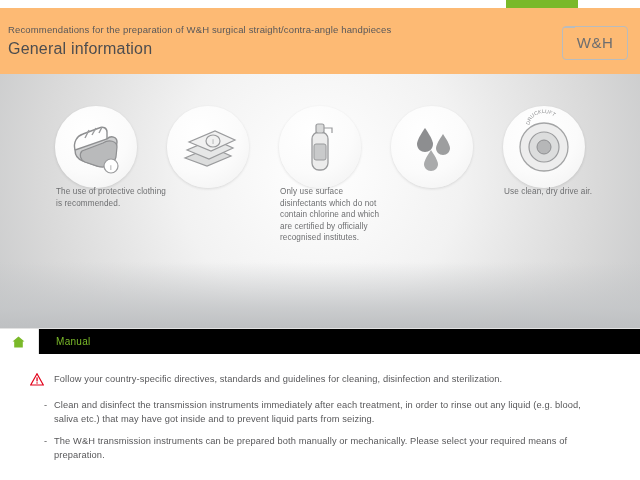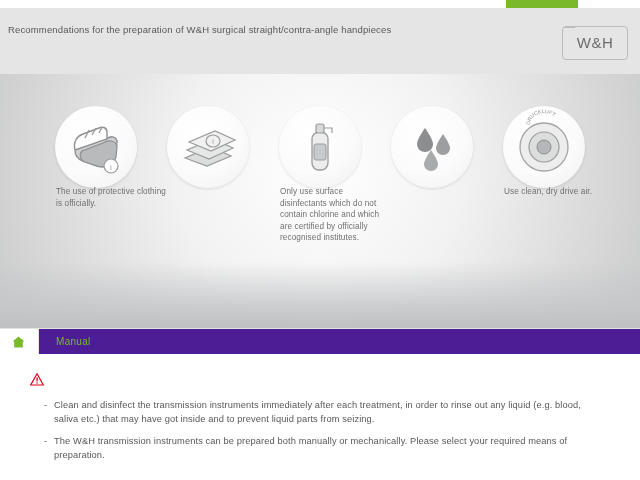--- a/index.html
+++ b/index.html
@@ -39,21 +39,21 @@
     height: 8px;
     background: #7ab929;
   }
 
   
   .header {
     position: absolute;
     left: 0; top: 8px;
     width: 640px;
     height: 66px;
-    background: #e5e5e5;
+    background: #fdba74;
   }
   .header .recommend {
     position: absolute;
     left: 8px;
     top: 16px;
     font-size: 9.5px;
     color: #58585a;
     letter-spacing: 0.15px;
     white-space: nowrap;
   }
@@ -163,21 +163,21 @@
   #cap2 { left: 280px; }
   #cap3 { left: 392px; }
   #cap4 { left: 504px; }
 
   
   .tabbar {
     position: absolute;
     left: 0; top: 328px;
     width: 640px;
     height: 26px;
-    background: #4c1d95;
+    background: #000000;
     border-top: 1px solid #e2e2e2;
     border-bottom: 1px solid #dcdcdc;
   }
   .home-cell {
     position: absolute;
     left: 0; top: 0;
     width: 38px;
     height: 26px;
     background: #ffffff;
     border-right: 1px solid #e4e4e4;
@@ -237,20 +237,21 @@
 <body>
 
 <div class="page">
 
   <div class="topbar">
     <div class="green-seg"></div>
   </div>
 
   <div class="header">
     <div class="recommend">Recommendations for the preparation of W&amp;H surgical straight/contra-angle handpieces</div>
+    <div class="title">General information</div>
     <div class="logo">
       <div class="hex"></div>
       <div class="txt">W&amp;H</div>
     </div>
   </div>
 
   <div class="hero">
     <div class="icons-row">
 
       <div class="icon-item" id="ic0">
@@ -314,41 +315,44 @@
             <path id="arcpath" d="M 41 22 m -15 0 a 15 15 0 1 1 30 0" fill="none"></path>
             <text font-size="5.2" fill="#8e8f91" font-family="Liberation Sans, sans-serif">
               <textPath href="#arcpath" startOffset="6%">DRUCKLUFT</textPath>
             </text>
           </svg>
         </div>
       </div>
 
     </div>
 
-    <div class="icon-caption" id="cap0">The use of protective clothing is officially.</div>
+    <div class="icon-caption" id="cap0">The use of protective clothing is recommended.</div>
     <div class="icon-caption" id="cap2">Only use surface disinfectants which do not contain chlorine and which are certified by officially recognised institutes.</div>
     <div class="icon-caption" id="cap4">Use clean, dry drive air.</div>
   </div>
 
   <div class="tabbar">
     <div class="home-cell">
       <svg class="home-icon" viewBox="0 0 13 12">
         <path d="M6.5 0.5 L12.5 5.5 L10.8 5.5 L10.8 11.5 L2.2 11.5 L2.2 5.5 L0.5 5.5 Z" fill="#7ab929"></path>
       </svg>
     </div>
     <div class="tab" id="tab-manual">Manual</div>
   </div>
 
   <div class="content">
     <svg class="warn-icon" viewBox="0 0 14 13">
       <path d="M7 0.8 L13.3 12 L0.7 12 Z" fill="none" stroke="#e2001a" stroke-width="1.2"></path>
       <rect x="6.4" y="4.4" width="1.3" height="4" fill="#e2001a"></rect>
       <rect x="6.4" y="9.3" width="1.3" height="1.3" fill="#e2001a"></rect>
     </svg>
 
+    <div class="bullet" id="b0">
+      <span class="dash"></span><span>Follow your country-specific directives, standards and guidelines for cleaning, disinfection and sterilization.</span>
+    </div>
     <div class="bullet" id="b1">
       <span class="dash">-</span><span>Clean and disinfect the transmission instruments immediately after each treatment, in order to rinse out any liquid (e.g. blood, saliva etc.) that may have got inside and to prevent liquid parts from seizing.</span>
     </div>
     <div class="bullet" id="b2">
       <span class="dash">-</span><span>The W&amp;H transmission instruments can be prepared both manually or mechanically. Please select your required means of preparation.</span>
     </div>
   </div>
 
 </div>
 

